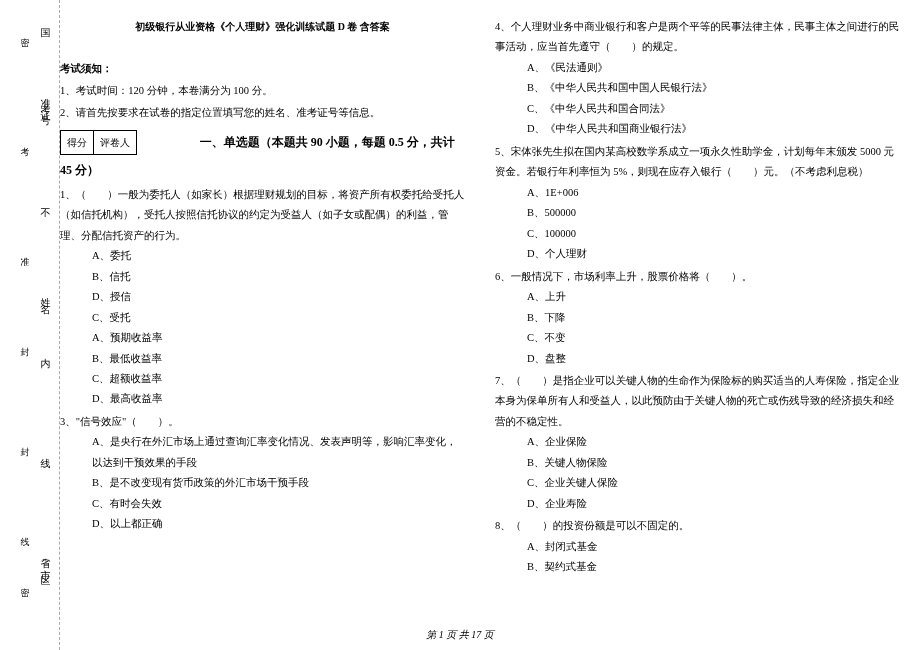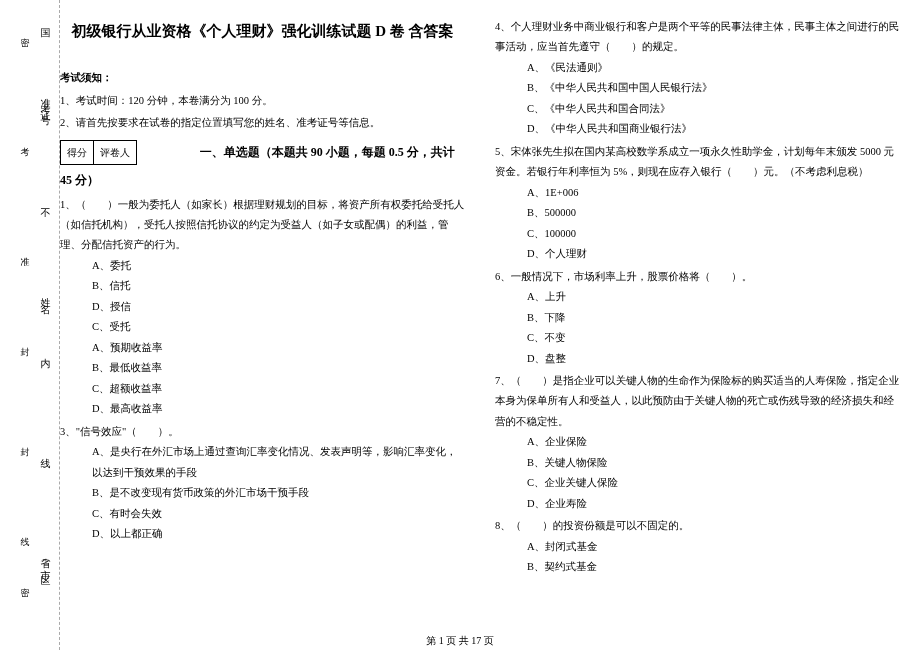--- a/index.html
+++ b/index.html
@@ -52,21 +52,21 @@
     .vseal-6 { left: 18px; top: 530px; font-size: 9px; }
     .vseal-7 { left: 18px; top: 580px; font-size: 9px; }
     .col {
       flex: 1;
       line-height: 1.95;
       font-size: 10.5px;
     }
     .title {
       text-align: center;
       font-weight: bold;
-      font-size: 15px;
+      font-size: 10px;
       margin-bottom: 10px;
       margin-top: 2px;
     }
     .notice-hdr { font-weight: bold; margin-top: 22px; }
     .score-box {
       display: inline-flex;
       border: 1px solid #000;
       margin-top: 6px;
       margin-bottom: 4px;
     }
@@ -78,24 +78,25 @@
     .section-title {
       font-weight: bold;
       font-size: 12px;
       display: inline;
       margin-left: 60px;
     }
     .q { margin-top: 2px; font-family: Liberation Serif, serif; }
     .opt { padding-left: 32px; }
     .footer {
       position: absolute;
-      bottom: 2px;
+      bottom: 8px;
       width: 100%;
       text-align: center;
       font-size: 10px;
+      font-style: italic;
     }
   </style>
 </head>
 <body>
 
 <div class="binding-strip">
   <span class="vertical-label vlabel-1">国</span>
   <span class="vertical-label vlabel-2">准考证号</span>
   <span class="vertical-label vlabel-3">不</span>
   <span class="vertical-label vlabel-4">姓名</span>

